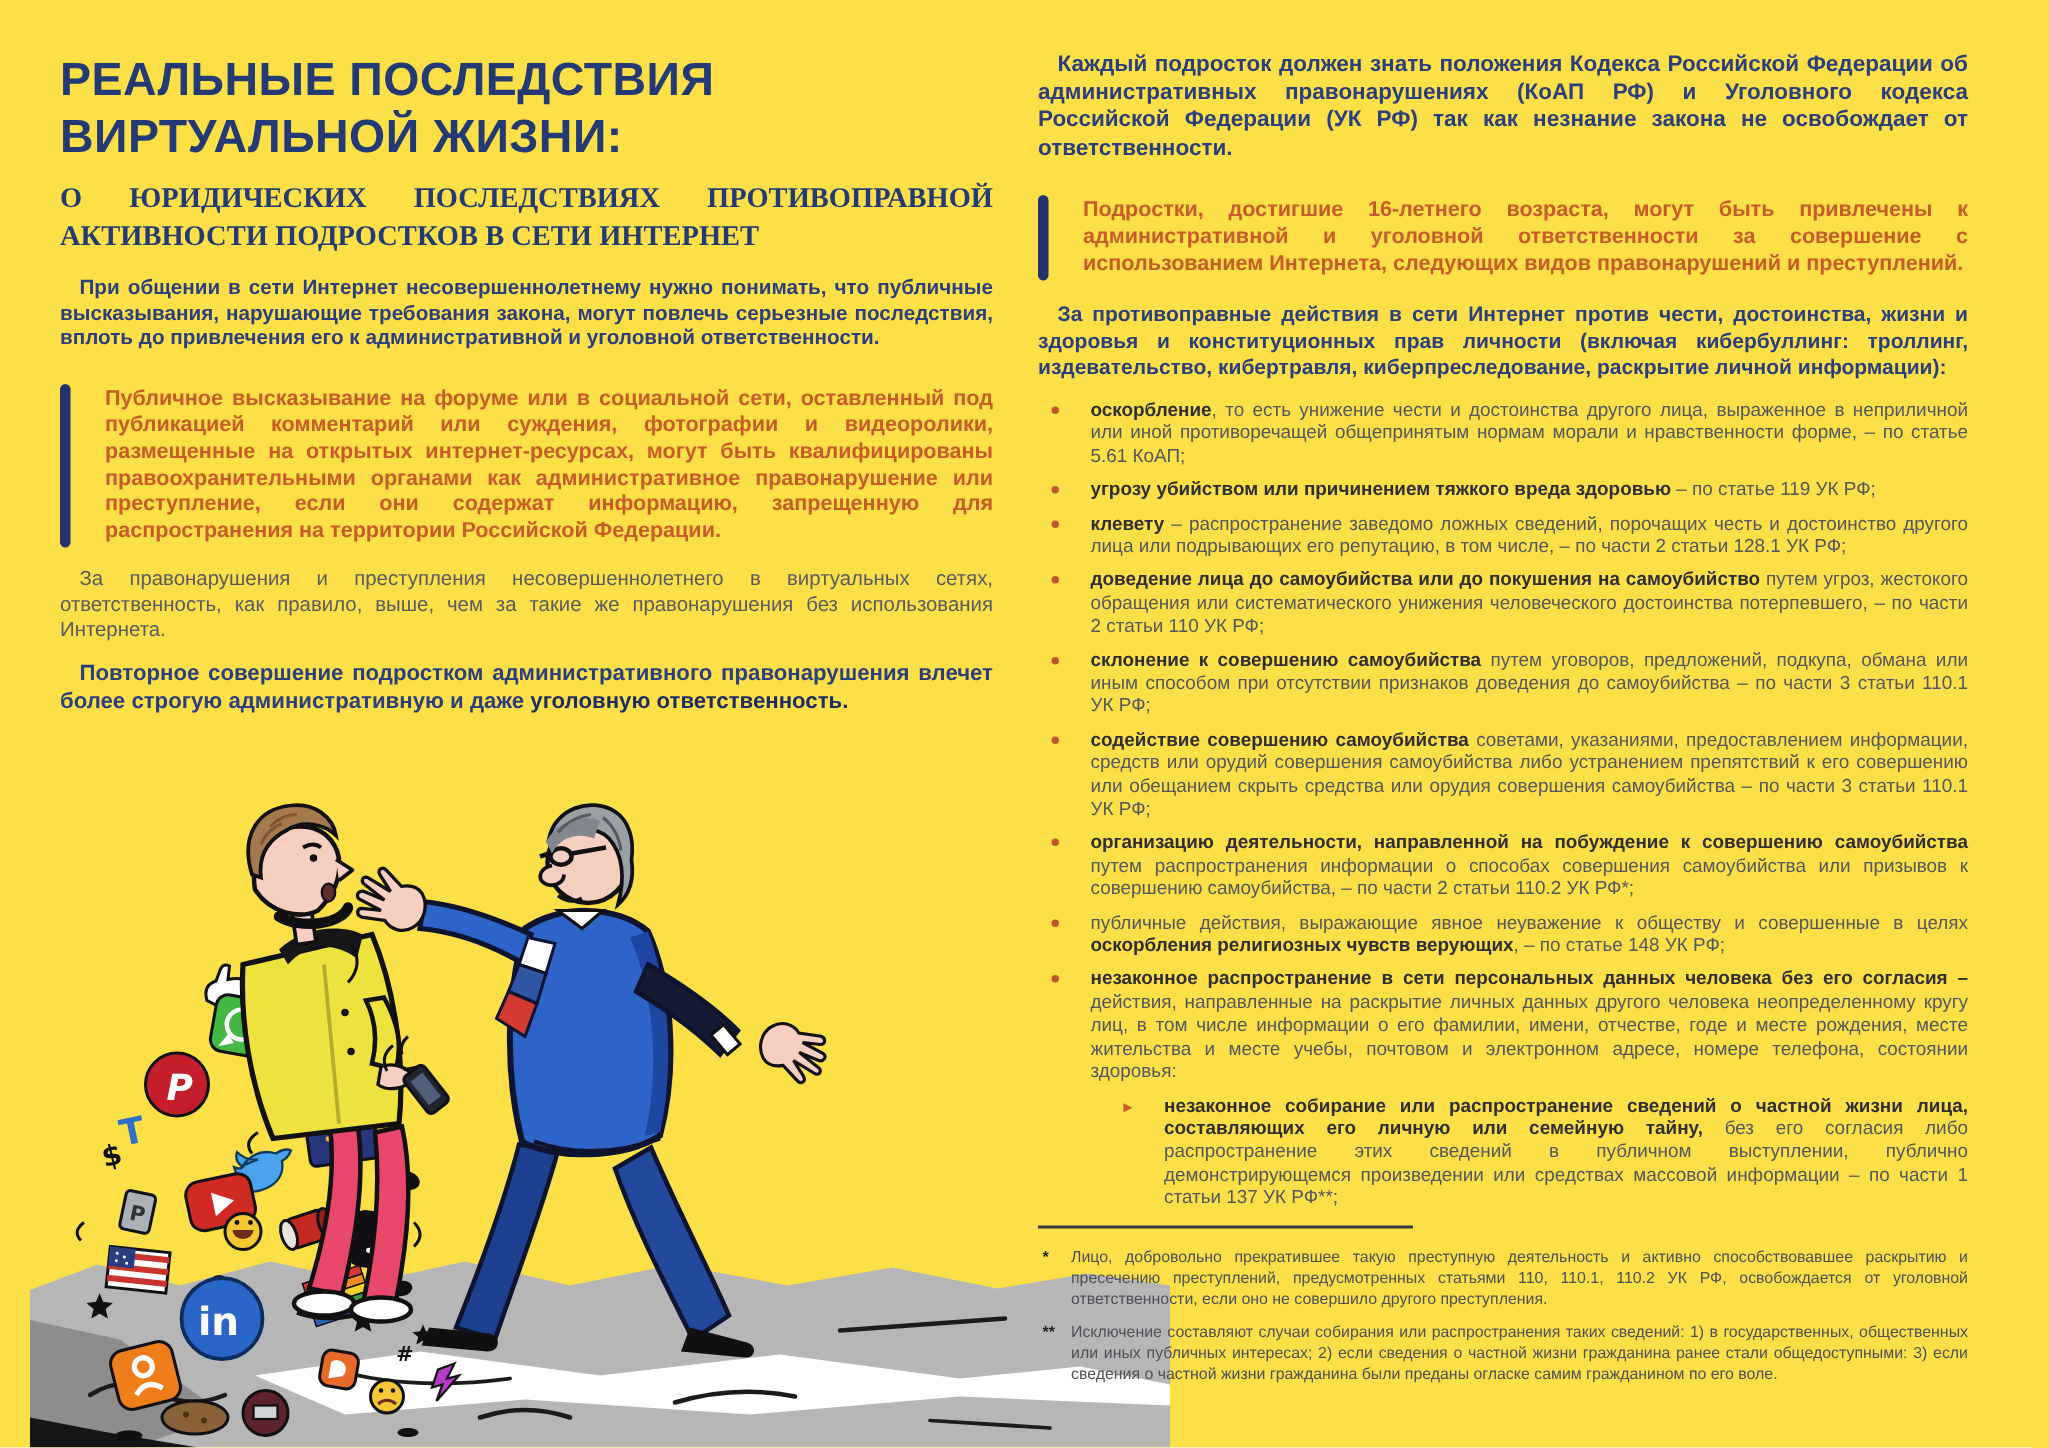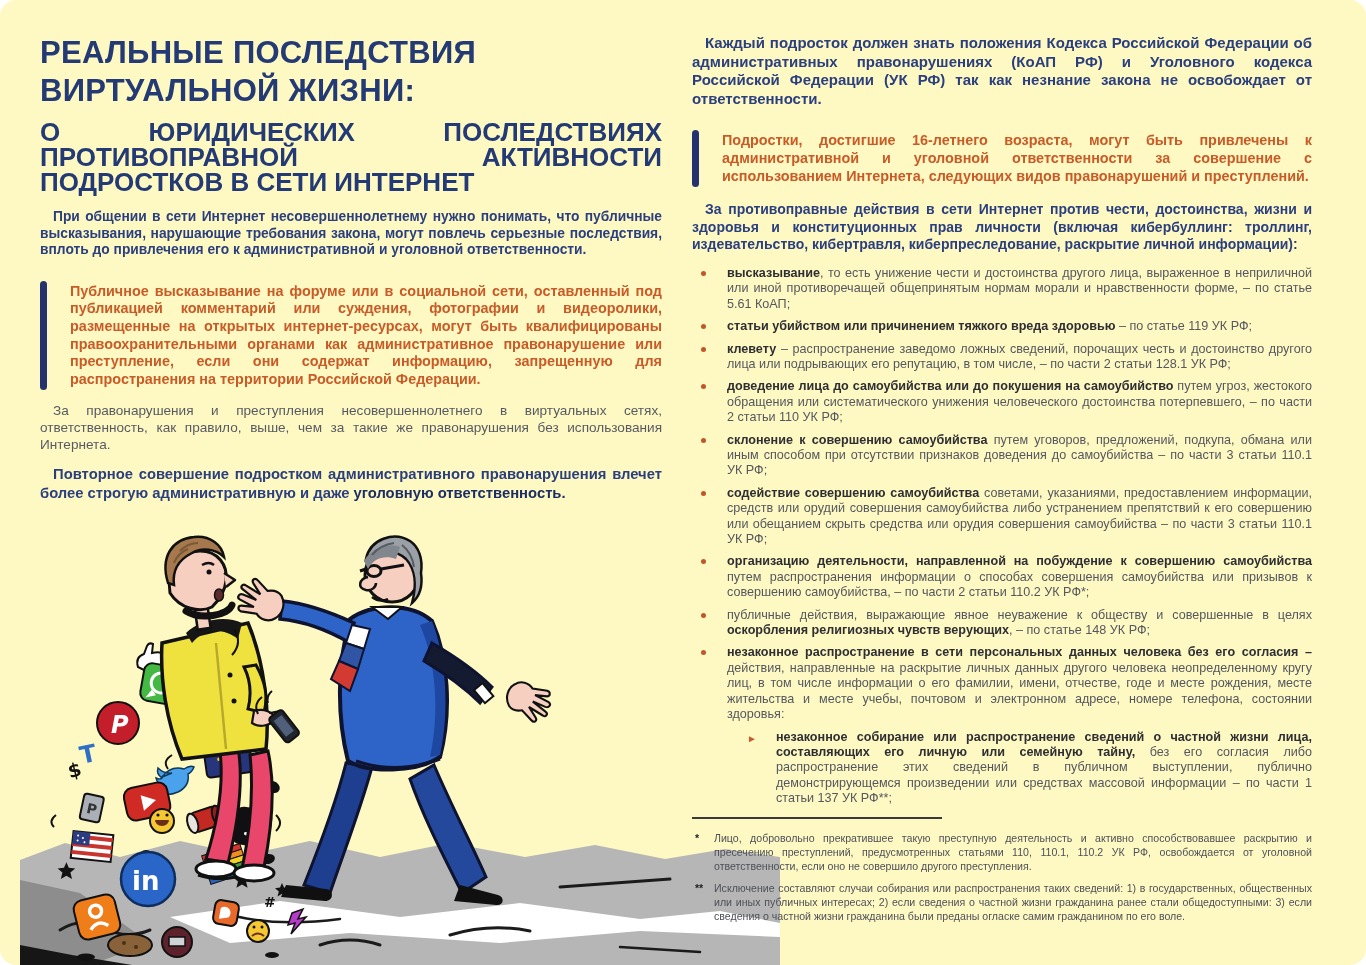--- a/index.html
+++ b/index.html
@@ -1,24 +1,24 @@
 <!DOCTYPE html>
 <html><head>
 <meta charset="utf-8">
 <style>
   * { margin:0; padding:0; box-sizing:border-box; }
   html,body { width:1366px; height:965px; background:#ffffff; overflow:hidden;
               font-family:"Liberation Sans","DejaVu Sans",sans-serif; }
-  .page { position:relative; width:1366px; height:965px; background:#fef9c3;border-radius:16px; }
+  .page { position:relative; width:1366px; height:965px; background:#fde047; }
 
   .col-left  { position:absolute; left:40px;  top:34px; width:622px; }
   .col-right { position:absolute; left:692px; top:34px; width:620px; }
 
   h1.title { font-size:31px; line-height:38px; font-weight:700; color:#233a75; letter-spacing:.3px; }
-  h2.subtitle { margin-top:10px; font-size:26px; line-height:25px; font-weight:700; color:#233a75; text-align:justify; }
+  h2.subtitle { margin-top:10px; font-size:19px; line-height:25px; font-weight:700; color:#233a75; text-align:justify;font-family:Liberation Serif, serif; }
 
   .p-navy   { margin-top:14px; font-size:13.8px; line-height:16.6px; font-weight:700; color:#2b3f7e; text-align:justify; text-indent:13px; }
   .p-gray   { margin-top:12px; font-size:13.6px; line-height:17px;  color:#585a62; text-align:justify; text-indent:13px; }
   .p-strong { margin-top:12px; font-size:14.8px; line-height:18.4px; font-weight:700; color:#2b3f7e; text-align:justify; text-indent:13px; }
   .p-strong b { color:#1d2d63; }
 
   .callout { position:relative; margin-top:22px; padding:2px 0 2px 30px; }
   .callout .cbar { position:absolute; left:0; top:0; bottom:0; width:7px; border-radius:4px; background:#24336e; }
   .callout .ctext { font-size:14.4px; line-height:17.6px; font-weight:700; color:#c95b28; text-align:justify; }
 
@@ -267,22 +267,22 @@
     <p class="r-intro">Каждый подросток должен знать положения Кодекса Российской Федерации об административных правонарушениях (КоАП РФ) и Уголовного кодекса Российской Федерации (УК РФ) так как незнание закона не освобождает от ответственности.</p>
 
     <div class="callout">
       <span class="cbar"></span>
       <div class="ctext">Подростки, достигшие 16-летнего возраста, могут быть привлечены к административной и уголовной ответственности за совершение с использованием Интернета, следующих видов правонарушений и преступлений.</div>
     </div>
 
     <p class="r-lead">За противоправные действия в сети Интернет против чести, достоинства, жизни и здоровья и конституционных прав личности (включая кибербуллинг: троллинг, издевательство, кибертравля, киберпреследование, раскрытие личной информации):</p>
 
     <ul class="offenses">
-      <li><span class="dot"></span><span></span><b>высказывание</b><span>, то есть унижение чести и достоинства другого лица, выраженное в неприличной или иной противоречащей общепринятым нормам морали и нравственности форме, – по статье 5.61 КоАП;</span></li>
-      <li><span class="dot"></span><span></span><b>статьи убийством или причинением тяжкого вреда здоровью</b><span> – по статье 119 УК РФ;</span></li>
+      <li><span class="dot"></span><span></span><b>оскорбление</b><span>, то есть унижение чести и достоинства другого лица, выраженное в неприличной или иной противоречащей общепринятым нормам морали и нравственности форме, – по статье 5.61 КоАП;</span></li>
+      <li><span class="dot"></span><span></span><b>угрозу убийством или причинением тяжкого вреда здоровью</b><span> – по статье 119 УК РФ;</span></li>
       <li><span class="dot"></span><span></span><b>клевету</b><span> – распространение заведомо ложных сведений, порочащих честь и достоинство другого лица или подрывающих его репутацию, в том числе, – по части 2 статьи 128.1 УК РФ;</span></li>
       <li><span class="dot"></span><span></span><b>доведение лица до самоубийства или до покушения на самоубийство</b><span> путем угроз, жестокого обращения или систематического унижения человеческого достоинства потерпевшего, – по части 2 статьи 110 УК РФ;</span></li>
       <li><span class="dot"></span><span></span><b>склонение к совершению самоубийства</b><span> путем уговоров, предложений, подкупа, обмана или иным способом при отсутствии признаков доведения до самоубийства – по части 3 статьи 110.1 УК РФ;</span></li>
       <li><span class="dot"></span><span></span><b>содействие совершению самоубийства</b><span> советами, указаниями, предоставлением информации, средств или орудий совершения самоубийства либо устранением препятствий к его совершению или обещанием скрыть средства или орудия совершения самоубийства – по части 3 статьи 110.1 УК РФ;</span></li>
       <li><span class="dot"></span><span></span><b>организацию деятельности, направленной на побуждение к совершению самоубийства</b><span> путем распространения информации о способах совершения самоубийства или призывов к совершению самоубийства, – по части 2 статьи 110.2 УК РФ*;</span></li>
       <li><span class="dot"></span><span>публичные действия, выражающие явное неуважение к обществу и совершенные в целях </span><b>оскорбления религиозных чувств верующих</b><span>, – по статье 148 УК РФ;</span></li>
       <li><span class="dot"></span><span></span><b>незаконное распространение в сети персональных данных человека без его согласия –</b><span> действия, направленные на раскрытие личных данных другого человека неопределенному кругу лиц, в том числе информации о его фамилии, имени, отчестве, годе и месте рождения, месте жительства и месте учебы, почтовом и электронном адресе, номере телефона, состоянии здоровья:</span></li>
     </ul>
 
     <div class="sub"><span class="arrow">►</span><b>незаконное собирание или распространение сведений о частной жизни лица, составляющих его личную или семейную тайну,</b><span> без его согласия либо распространение этих сведений в публичном выступлении, публично демонстрирующемся произведении или средствах массовой информации – по части 1 статьи 137 УК РФ**;</span></div>

